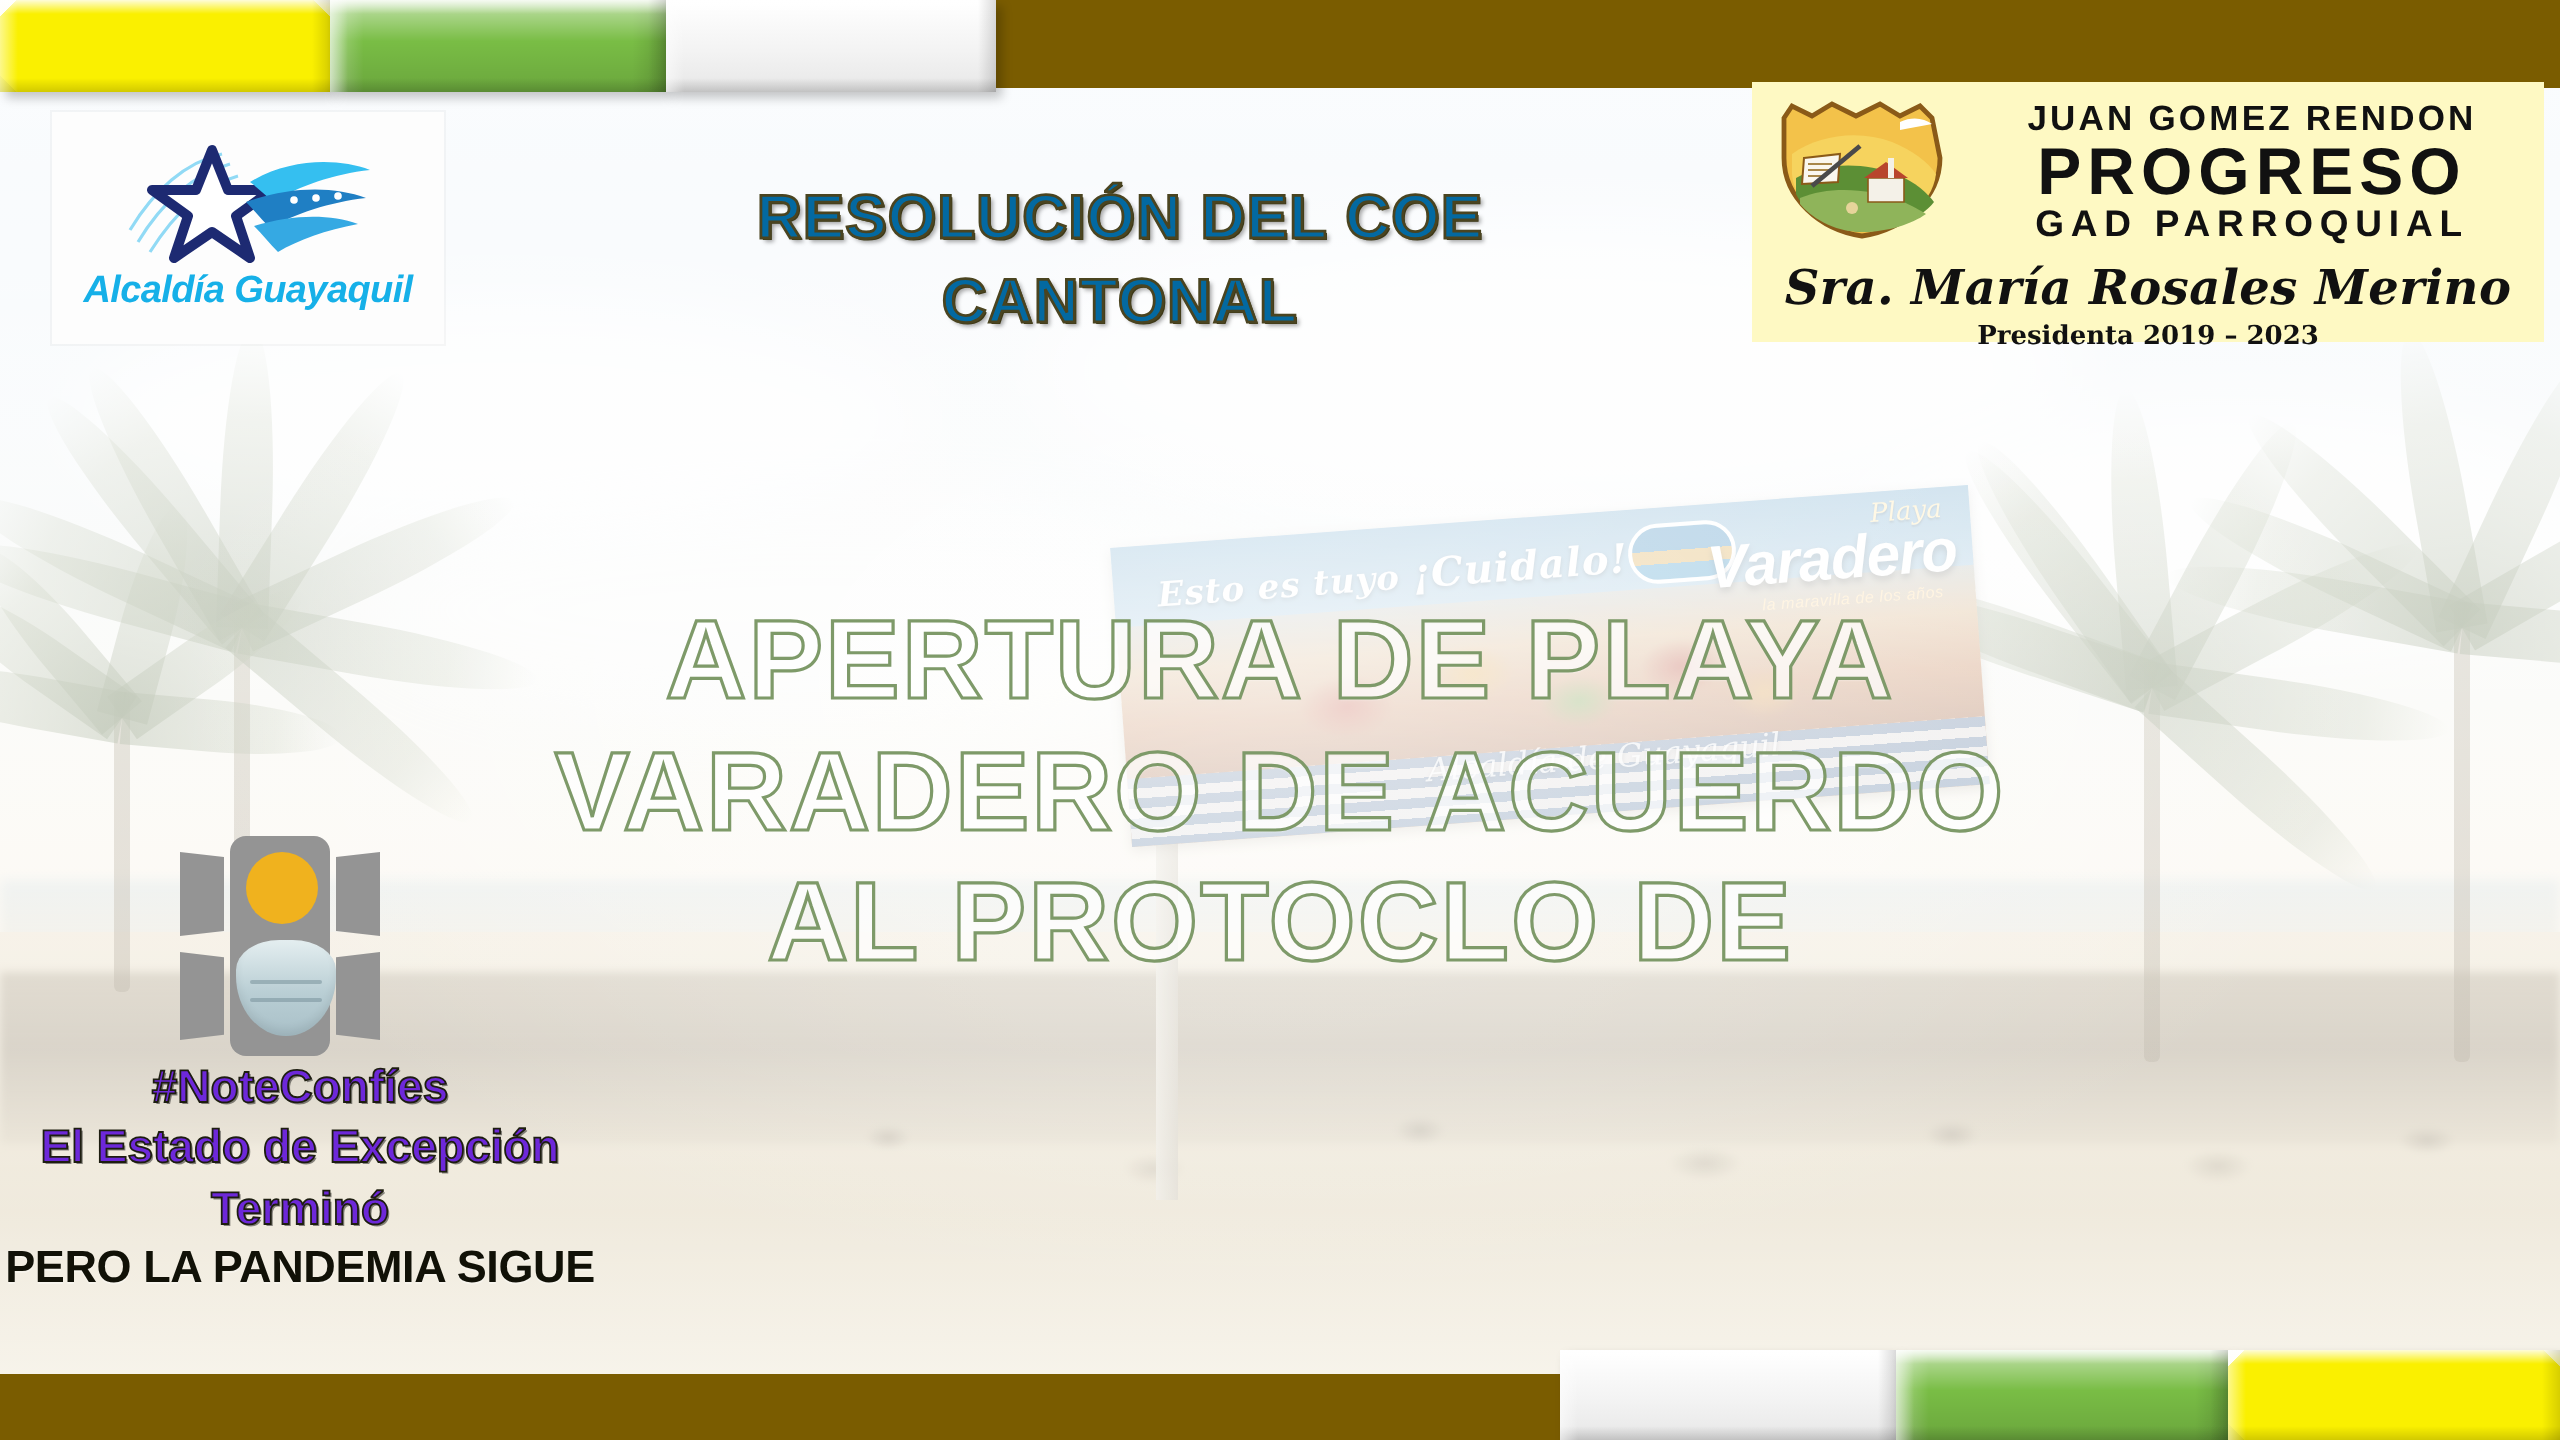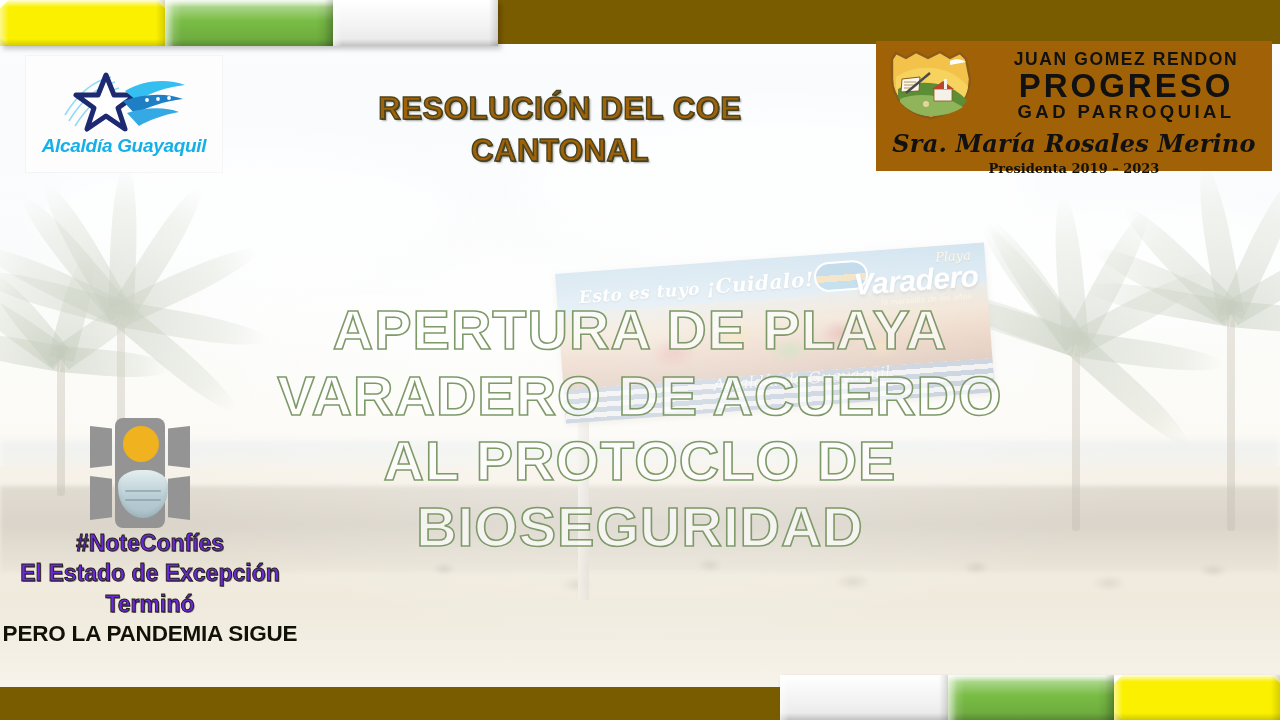--- a/index.html
+++ b/index.html
@@ -200,21 +200,21 @@
   .logo-alcaldia .star-wrap{ width:130px; height:62px; position:relative; }
   .logo-alcaldia .cap{
     font-family:"Liberation Sans", sans-serif;
     font-style:italic; font-weight:bold;
     font-size:19px; color:#16b0e8; letter-spacing:-.3px;
     margin-top:2px;
   }
 
   .logo-gad{
     position:absolute; left:876px; top:41px; width:396px; height:130px;
-    background:#a16207;
+    background:#fef9c3;
     display:flex; align-items:flex-start;
   }
   .gad-shield{ width:92px; height:72px; margin:8px 2px 0 10px; flex:0 0 auto; position:relative;}
   .gad-text{ flex:1; padding-top:10px; text-align:center; }
   .gad-l1{
     font-family:"Liberation Sans", sans-serif; font-weight:bold;
     font-size:17.5px; letter-spacing:1.6px; color:#111; line-height:1;
   }
   .gad-l2{
     font-family:"Liberation Sans", sans-serif; font-weight:bold;
@@ -236,21 +236,21 @@
 
   
   .header-title{
     position:absolute; left:340px; top:88px; width:440px;
     text-align:center;
     font-family:"Liberation Sans", sans-serif;
     font-weight:bold;
     font-size:31px;
     line-height:1.36;
     letter-spacing:.6px;
-    color:#a16207;
+    color:#0369a1;
     -webkit-text-stroke:1.4px #4a4420;
     text-shadow:
       1px 1px 0 #3d3817,
       2px 2px 2px rgba(0,0,0,.35);
   }
 
   
   .main-title{
     position:absolute; left:200px; top:250px; width:880px;
     text-align:center;
@@ -494,21 +494,20 @@
 
   <div class="header-title">
     <div>RESOLUCIÓN DEL COE</div>
     <div>CANTONAL</div>
   </div>
 
   <div class="main-title">
     <span class="ln">APERTURA DE PLAYA</span>
     <span class="ln">VARADERO DE ACUERDO</span>
     <span class="ln">AL PROTOCLO DE</span>
-    <span class="ln">BIOSEGURIDAD</span>
   </div>
 
   <div class="tl-wrap">
     <div class="tl-wing tl-wl1"></div>
     <div class="tl-wing tl-wl2"></div>
     <div class="tl-wing tl-wr1"></div>
     <div class="tl-wing tl-wr2"></div>
     <div class="tl-body"></div>
     <div class="tl-lamp"></div>
     <div class="tl-mask"></div>

